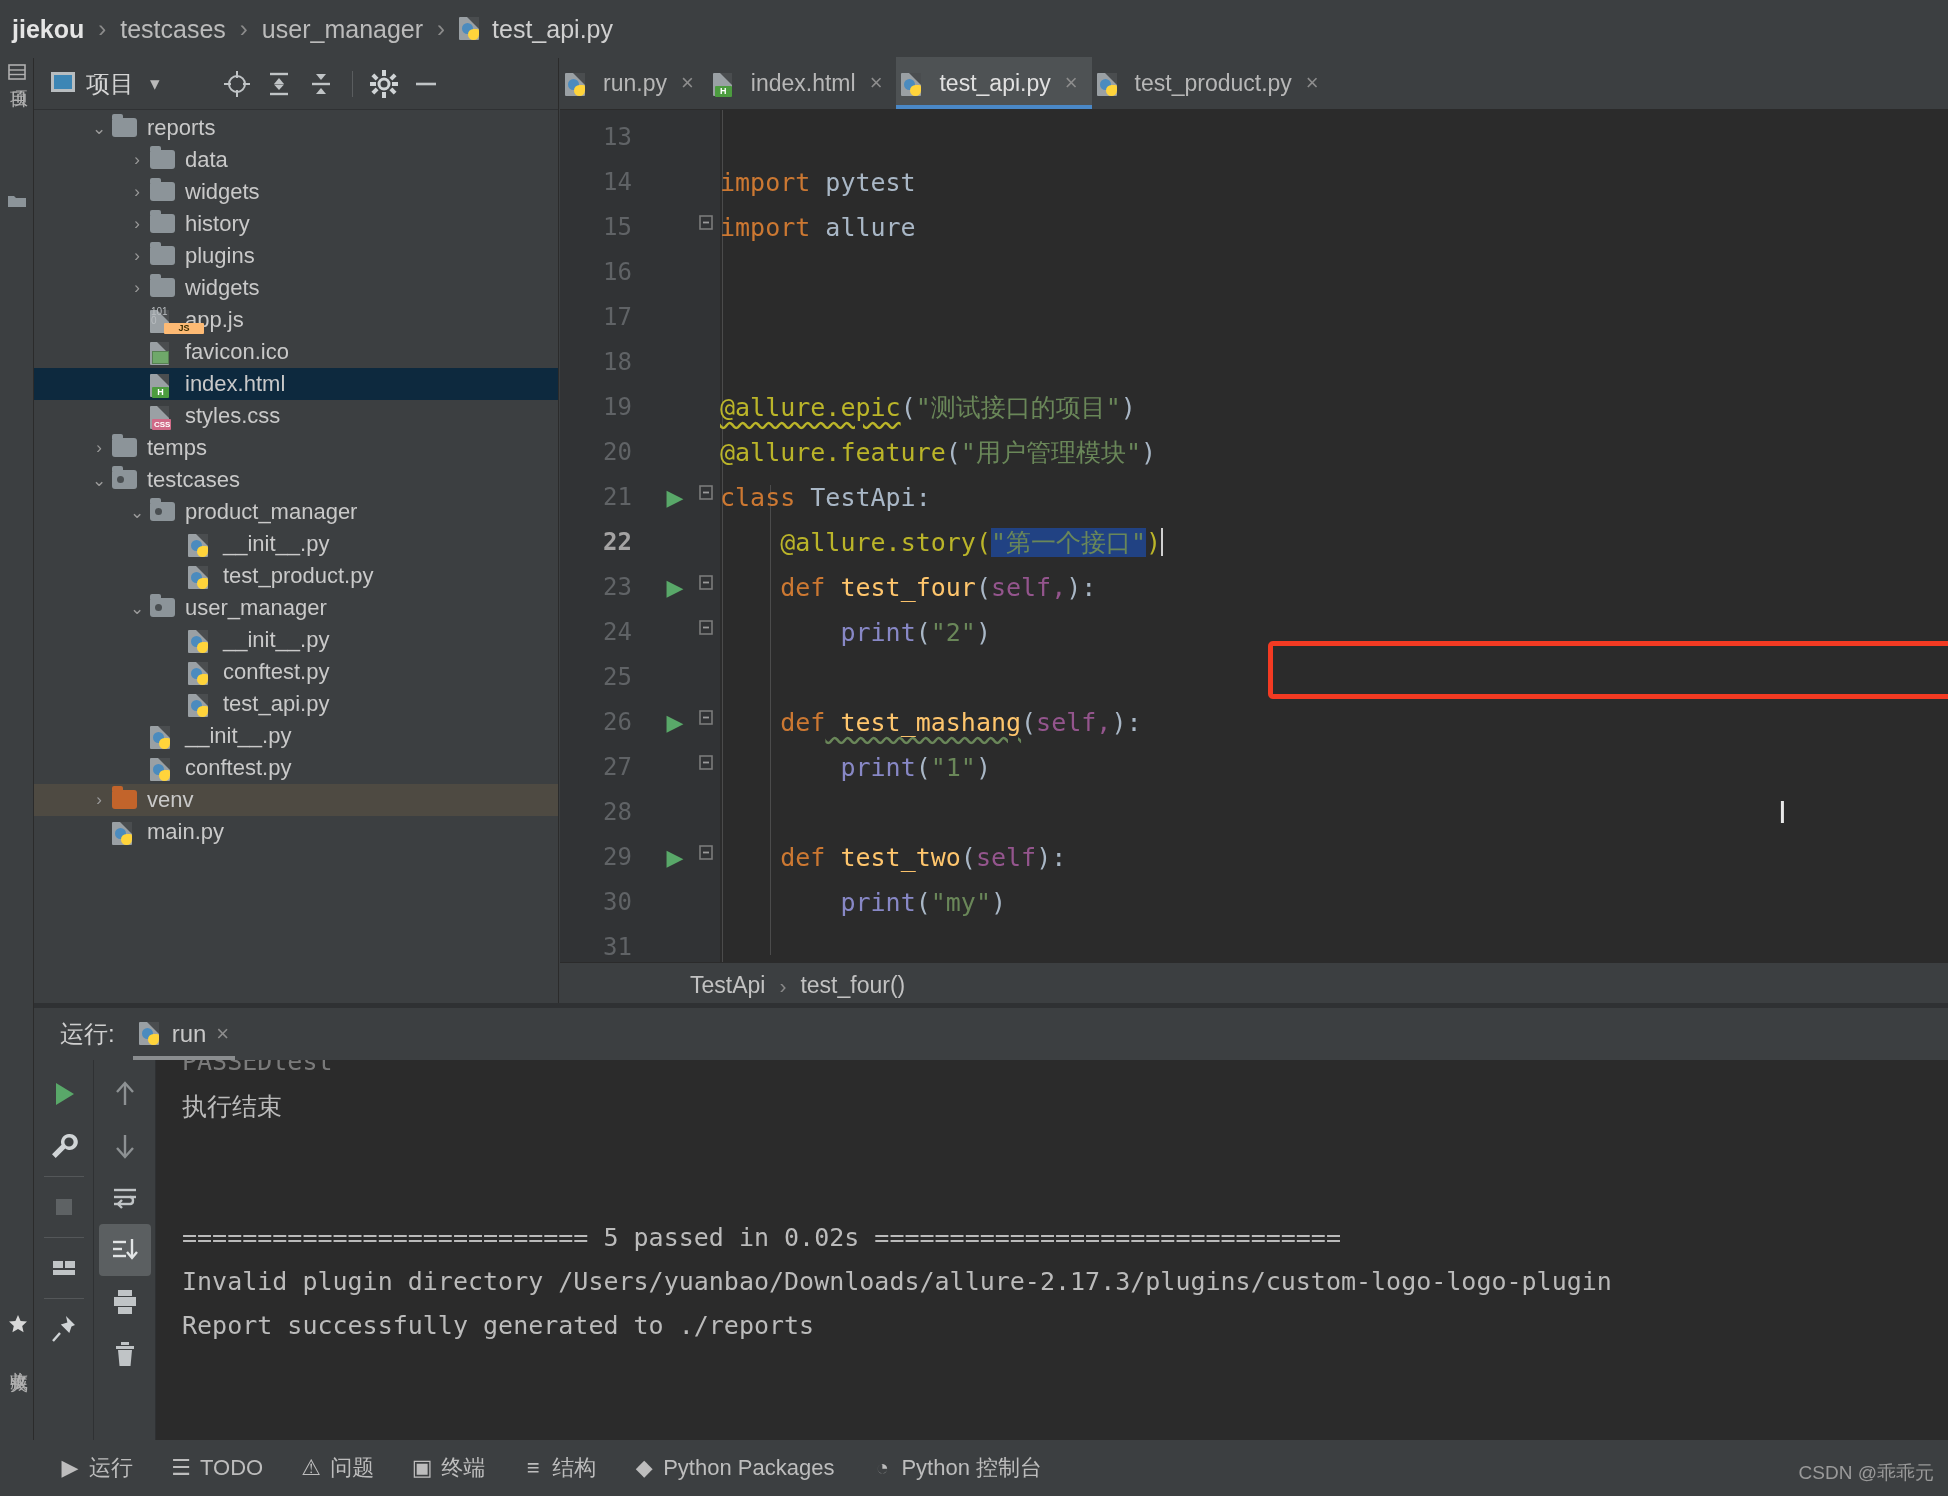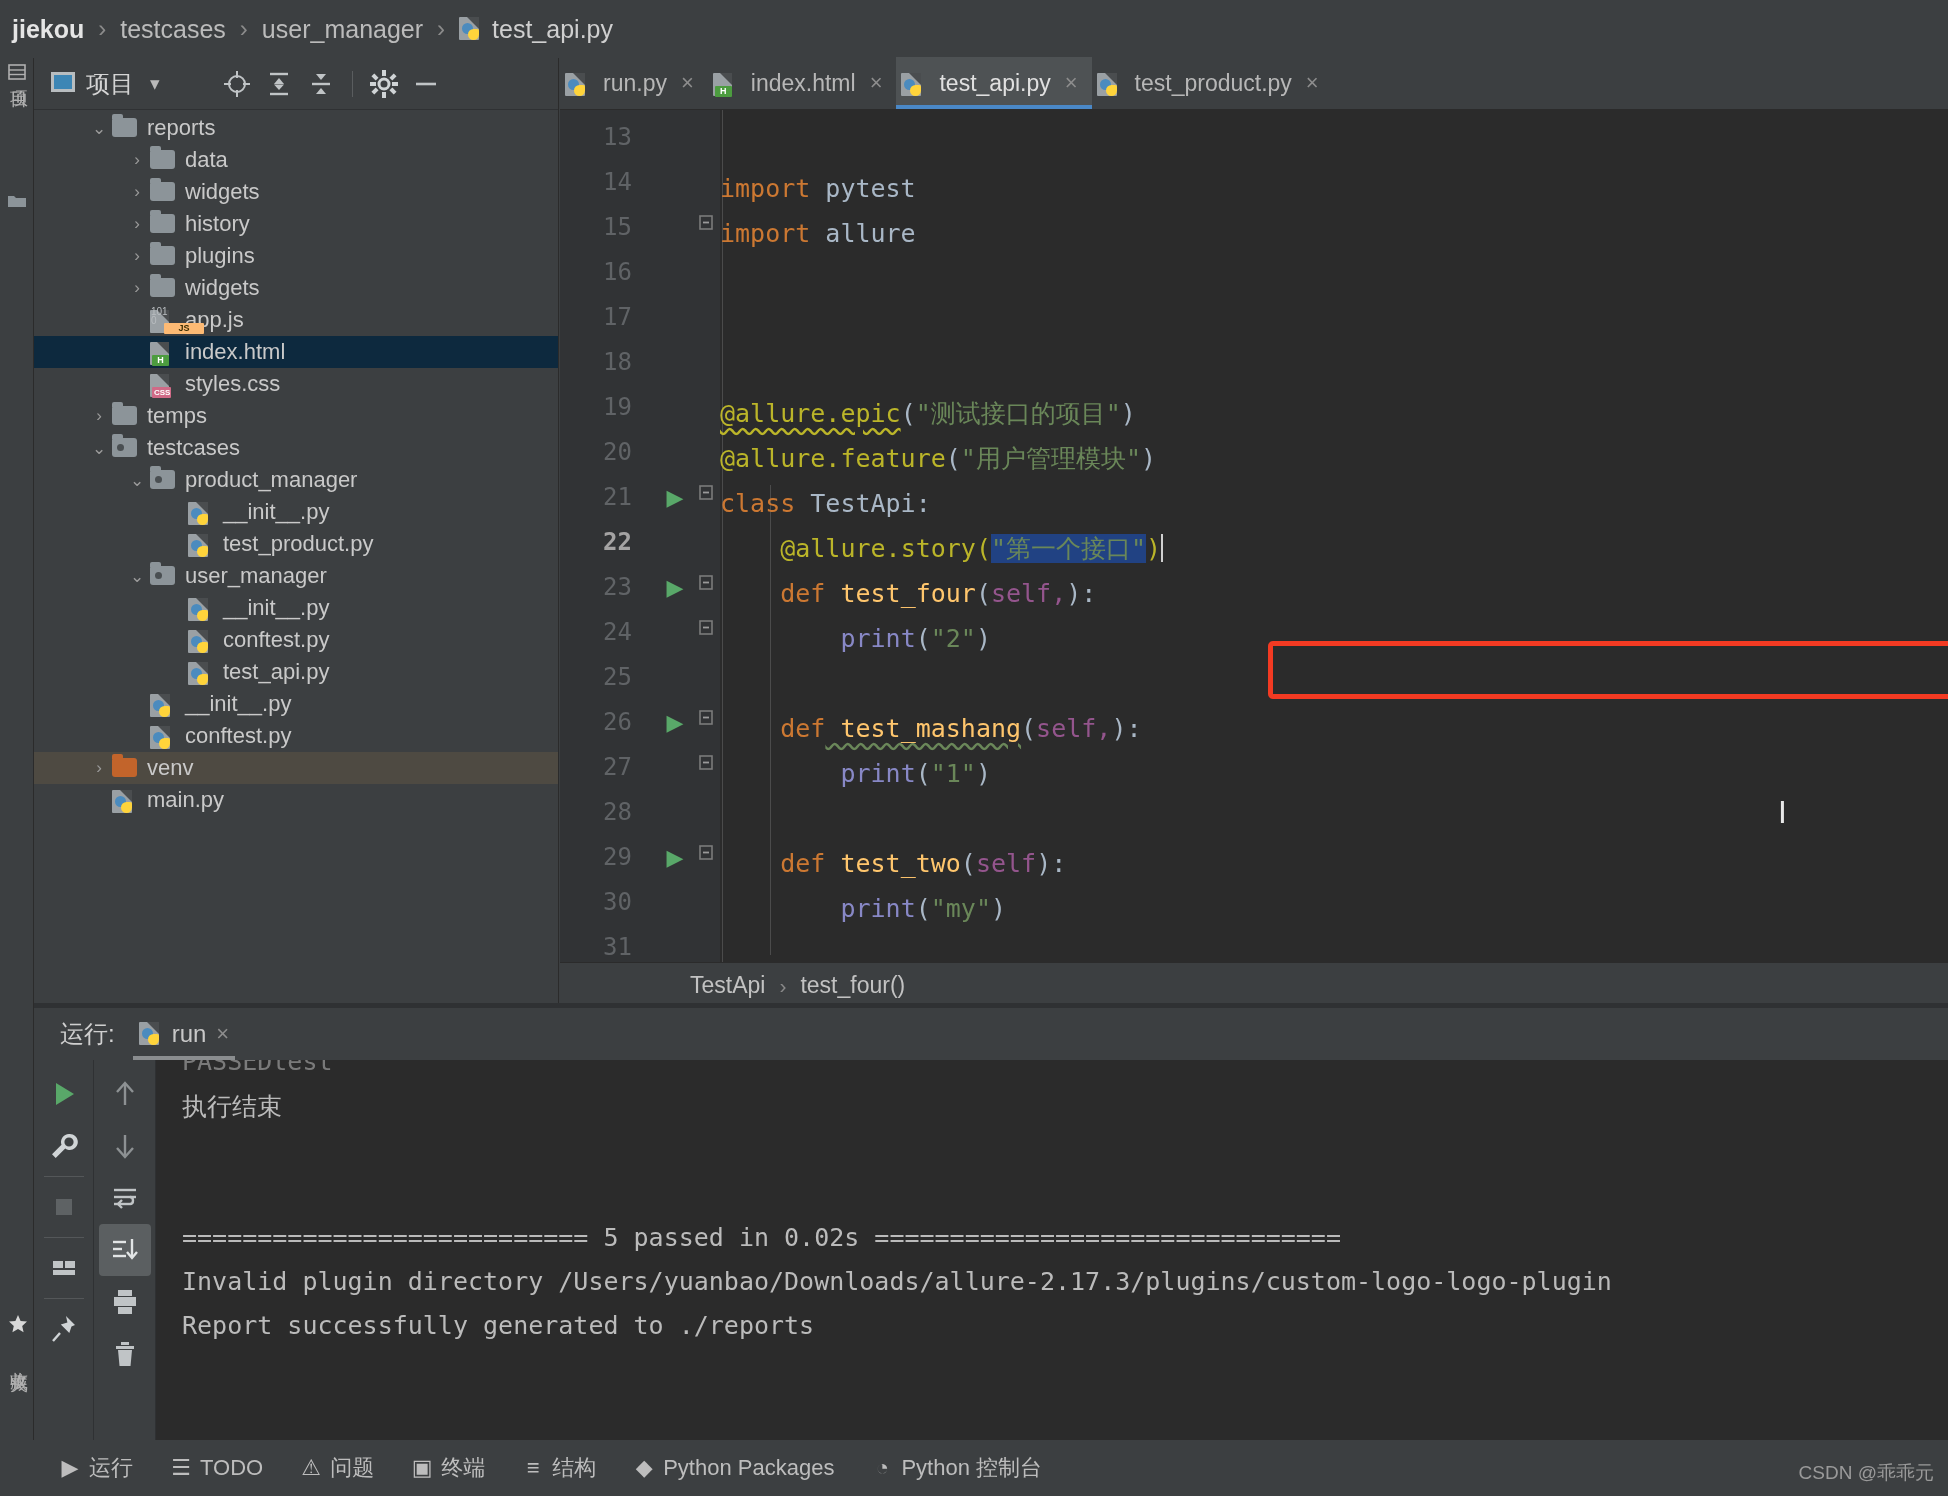--- a/index.html
+++ b/index.html
@@ -121,21 +121,21 @@
   .editor {
     position: absolute; left: 560px; top: 110px; width: 1388px; height: 852px;
     background: #2b2b2b; overflow: hidden;
   }
   .gutter {
     position: absolute; left: 0; top: 0; width: 100px; height: 852px; background: #313335;
   }
   .foldcol {
     position: absolute; left: 100px; top: 0; width: 60px; height: 852px; background: #313335;
   }
-  .codearea { position: absolute; left: 160px; top: 6px; right: 0; height: 964px; }
+  .codearea { position: absolute; left: 160px; top: 0; right: 0; height: 964px; }
   .codeline {
     position: absolute; left: 0; right: 0; height: 45px; line-height: 45px;
     font-family: "DejaVu Sans Mono", monospace; font-size: 25px; white-space: pre;
   }
   .lnum {
     position: absolute; width: 72px; text-align: right; height: 45px; line-height: 45px;
     color: #606366; font-family: "DejaVu Sans Mono", monospace; font-size: 24px;
   }
   .lnum.cur { color: #a4a3a3; font-weight: bold; }
   .runarrow {
@@ -398,20 +398,28 @@
         <div class="trow">
           <span style="width:90px"></span>
           <span class="arrow none">&nbsp;</span>
           <span class="ficon">
             <div class="paper">
               <span class="jsnums">101<br>0</span>
               <span class="badge js">JS</span>
             </div>
           </span>
           <span>app.js</span>
+        </div>
+        <div class="trow">
+          <span style="width:90px"></span>
+          <span class="arrow none">&nbsp;</span>
+          <span class="ficon">
+            <div class="imgicon"></div>
+          </span>
+          <span>favicon.ico</span>
         </div>
         <div class="trow sel">
           <span style="width:90px"></span>
           <span class="arrow none">&nbsp;</span>
           <span class="ficon">
             <div class="paper">
               <span class="badge h">H</span>
             </div>
           </span>
           <span>index.html</span>

